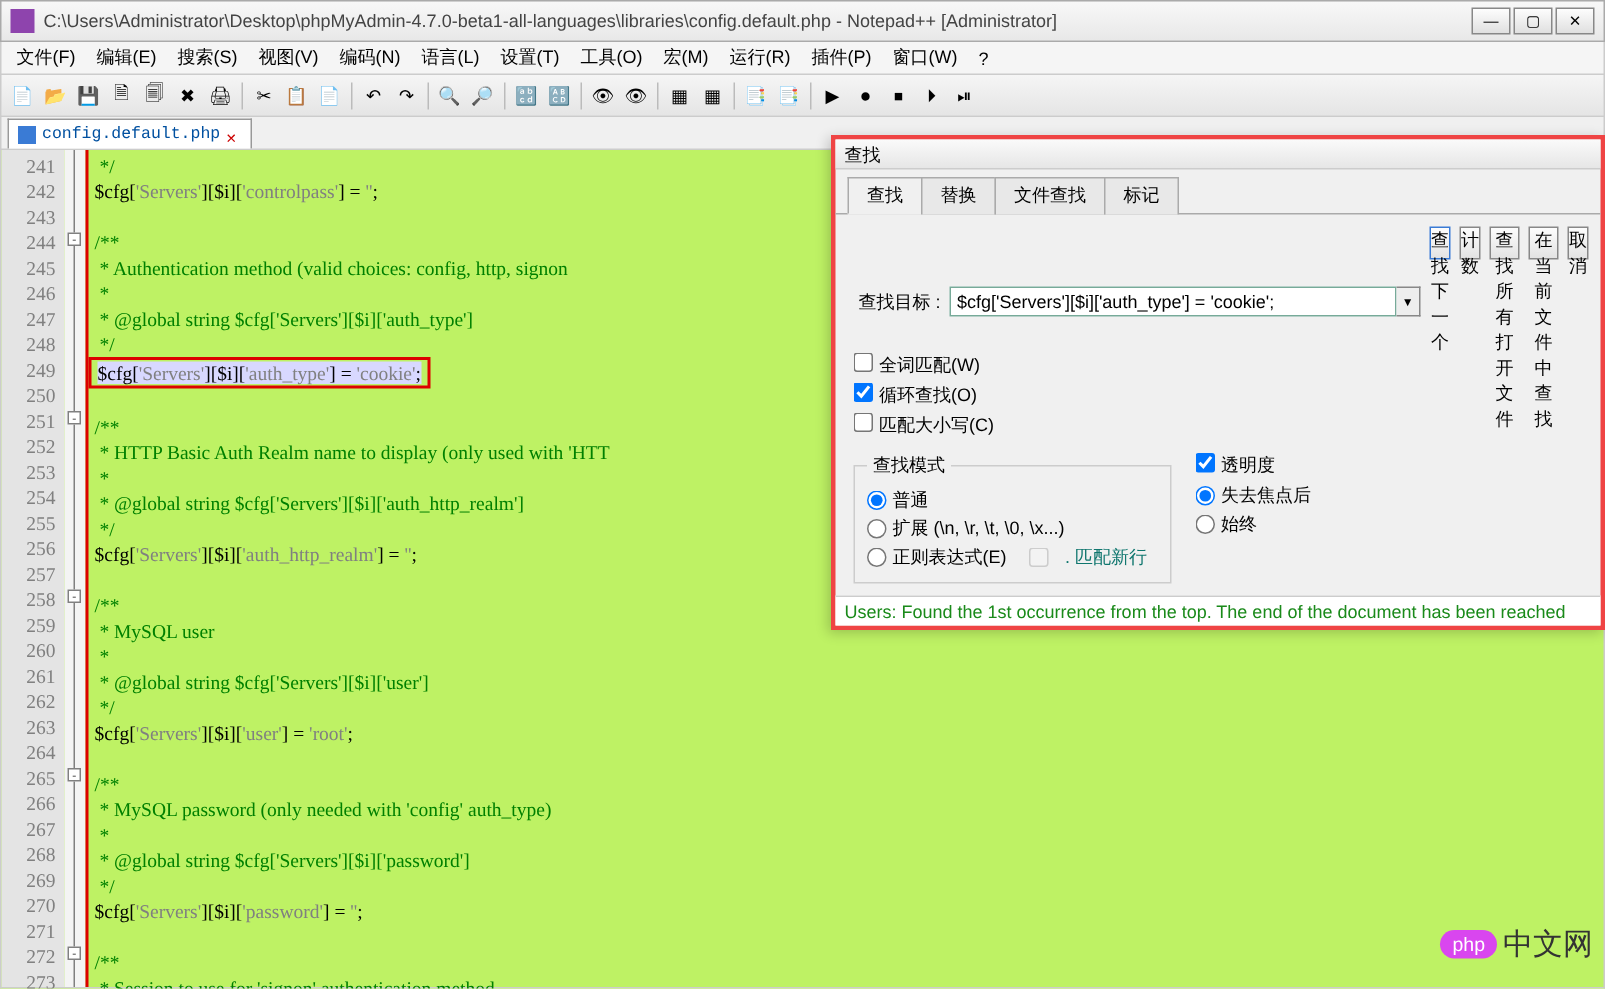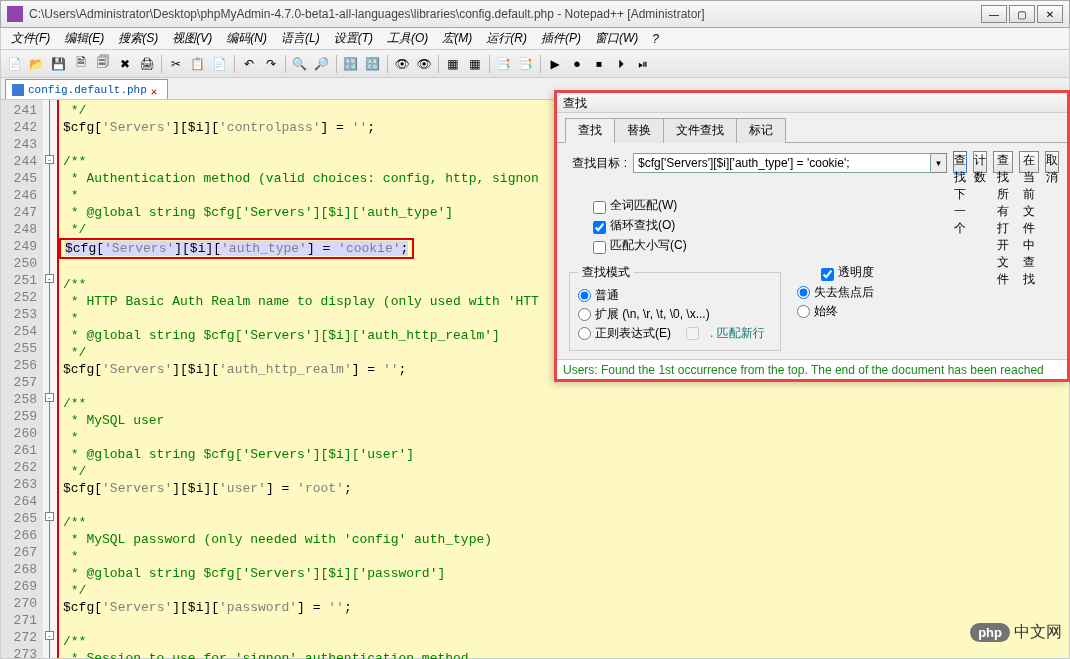--- a/index.html
+++ b/index.html
@@ -3,29 +3,29 @@
 <meta charset="utf-8">
 <style>
 * { margin: 0; padding: 0; box-sizing: border-box; }
 body { font-family: "Microsoft YaHei", Tahoma, sans-serif; font-size: 12px; background: #f0f0f0; overflow: hidden; width: 1070px; height: 659px; position: relative; color: #000; }
 .title-bar { height: 28px; background: linear-gradient(#f8f8f8,#e8e8e8); border: 1px solid #aaa; display: flex; align-items: center; padding: 0 6px; }
 .title-bar .icon { width: 16px; height: 16px; background: #8e44ad; margin-right: 6px; }
 .title-text { flex: 1; color: #444; font-size: 12px; overflow: hidden; white-space: nowrap; }
 .win-btns { display: flex; gap: 2px; }
 .win-btn { width: 26px; height: 18px; border: 1px solid #888; background: linear-gradient(#fdfdfd,#e0e0e0); display: flex; align-items: center; justify-content: center; font-size: 10px; cursor: pointer; }
 .menu-bar { height: 22px; background: #f5f5f5; border: 1px solid #ccc; border-top: none; display: flex; align-items: center; padding: 0 4px; gap: 2px; }
-.menu-item { padding: 2px 6px; cursor: pointer; font-style: italic; }
+.menu-item { padding: 2px 6px; cursor: pointer; }
 .toolbar { height: 28px; background: linear-gradient(#f5f5f5,#e5e5e5); border: 1px solid #ccc; border-top: none; display: flex; align-items: center; padding: 0 4px; gap: 2px; }
 .tb-btn { width: 20px; height: 20px; border: 1px solid transparent; display: flex; align-items: center; justify-content: center; cursor: pointer; font-size: 12px; }
 .tb-sep { width: 1px; height: 18px; background: #bbb; margin: 0 2px; }
 .tab-bar { height: 22px; background: #f0f0f0; border: 1px solid #ccc; border-top: none; display: flex; align-items: flex-end; padding: 0 4px; }
 .file-tab { height: 20px; background: #fff; border: 1px solid #999; border-bottom: none; padding: 2px 6px; display: flex; align-items: center; gap: 4px; font-family: "Courier New", monospace; font-size: 11px; color: #0050a0; margin-top: 32px; }
 .file-tab .fi { width: 12px; height: 12px; background: #3a7bd5; }
 .file-tab .x { width: 10px; height: 10px; color: #c00; cursor: pointer; font-weight: bold; }
-.editor { position: relative; background: #fef9c3; border: 1px solid #ccc; border-top: none; height: 559px; display: flex; font-family: Liberation Mono, monospace; font-size: 13px; }
+.editor { position: relative; background: #bef264; border: 1px solid #ccc; border-top: none; height: 559px; display: flex; font-family: Liberation Serif, serif; font-size: 13px; }
 .gutter { width: 42px; background: #e4e4e4; color: #808080; text-align: right; padding: 2px 6px 0 0; line-height: 17px; user-select: none; }
 .fold-col { width: 14px; background: #f4f4f4; position: relative; }
 .fold-line { position: absolute; left: 6px; top: 0; bottom: 0; width: 1px; background: #808080; }
 .fold-box { position: absolute; left: 2px; width: 9px; height: 9px; border: 1px solid #808080; background: #fff; font-size: 8px; line-height: 7px; text-align: center; cursor: pointer; color: #404040; }
 .red-bar { position: absolute; left: 56px; top: 0; width: 2px; height: 100%; background: #d00; }
 .code { flex: 1; padding: 2px 0 0 6px; line-height: 17px; white-space: pre; color: #000; }
 .c-com { color: #008000; }
 .c-var { color: #000; }
 .c-str { color: #808080; }
 .hl-line { background: #d8d8ff; }
@@ -38,31 +38,31 @@
 .find-tab.active { background: #f0f0f0; border-bottom: 1px solid #f0f0f0; }
 .find-body { padding: 10px 8px 8px 12px; position: relative; }
 .find-row { display: flex; align-items: center; margin-bottom: 8px; }
 .find-lbl { width: 64px; text-align: right; padding-right: 6px; }
 .find-input { flex: 1; display: flex; }
 .find-input input { flex: 1; height: 20px; border: 1px solid #7a9; padding: 0 4px; font-size: 12px; }
 .find-input .dd { width: 16px; height: 20px; border: 1px solid #888; border-left: none; background: #eee; display: flex; align-items: center; justify-content: center; cursor: pointer; font-size: 8px; }
 .find-btns { position: absolute; right: 8px; top: 8px; width: 106px; display: flex; flex-direction: row; gap: 6px; }
 .find-btn { height: 22px; border: 1px solid #888; background: linear-gradient(#fdfdfd,#e3e3e3); cursor: pointer; font-size: 12px; }
 .chk-col { margin-top: 24px; }
-.chk { display: flex; align-items: flex-end; gap: 4px; margin-bottom: 3px; margin-left: 24px; }
+.chk { display: flex; align-items: flex-start; gap: 4px; margin-bottom: 3px; }
 .chk input { width: 13px; height: 13px; }
 .fieldsets { display: flex; gap: 8px; margin-top: 10px; }
 fieldset { border: 1px solid #ccc; padding: 4px 8px 6px 8px; font-size: 12px; }
 fieldset legend { padding: 0 4px; }
 .radio { display: flex; align-items: center; gap: 4px; margin: 2px 0; }
 .status-msg { background: #fff; color: #1a8a1a; padding: 3px 6px; border-top: 1px solid #ccc; height: 20px; overflow: hidden; white-space: nowrap; }
 
 .watermark { position: absolute; right: 8px; bottom: 16px; display: flex; align-items: center; gap: 4px; }
-.watermark .bubble { background: #737373; color: #fff; font-weight: bold; padding: 2px 8px; border-radius: 10px; font-size: 13px; }
-.watermark .txt { font-size: 16px; color: #333; font-weight: 500; }
+.watermark .bubble { background: #d946ef; color: #fff; font-weight: normal; padding: 2px 8px; border-radius: 10px; font-size: 13px; }
+.watermark .txt { font-size: 20px; color: #333; font-weight: 500; }
 </style>
 </head>
 <body>
 
 <div class="title-bar">
   <div class="icon"></div>
   <div class="title-text">C:\Users\Administrator\Desktop\phpMyAdmin-4.7.0-beta1-all-languages\libraries\config.default.php - Notepad++ [Administrator]</div>
   <div class="win-btns">
     <div class="win-btn">—</div>
     <div class="win-btn">▢</div>
@@ -182,21 +182,21 @@
 
 <div class="find-dlg">
   <div class="find-title">查找</div>
   <div class="find-tabs" id="find-tabs">
       <div class="find-tab active">查找</div>
       <div class="find-tab">替换</div>
       <div class="find-tab">文件查找</div>
       <div class="find-tab">标记</div>
     </div>
   <div class="find-body">
-    <div class="find-row" style="margin-right:112px;">
+    <div class="find-row" style="margin-right:112px;margin-top:38px;">
       <div class="find-lbl">查找目标 :</div>
       <div class="find-input">
         <input type="text" value="$cfg['Servers'][$i]['auth_type'] = 'cookie';" style="">
         <div class="dd">▼</div>
       </div>
     </div>
 
     <div class="chk-col" style="width:180px;">
       <label class="chk">
           <input type="checkbox" style="">

